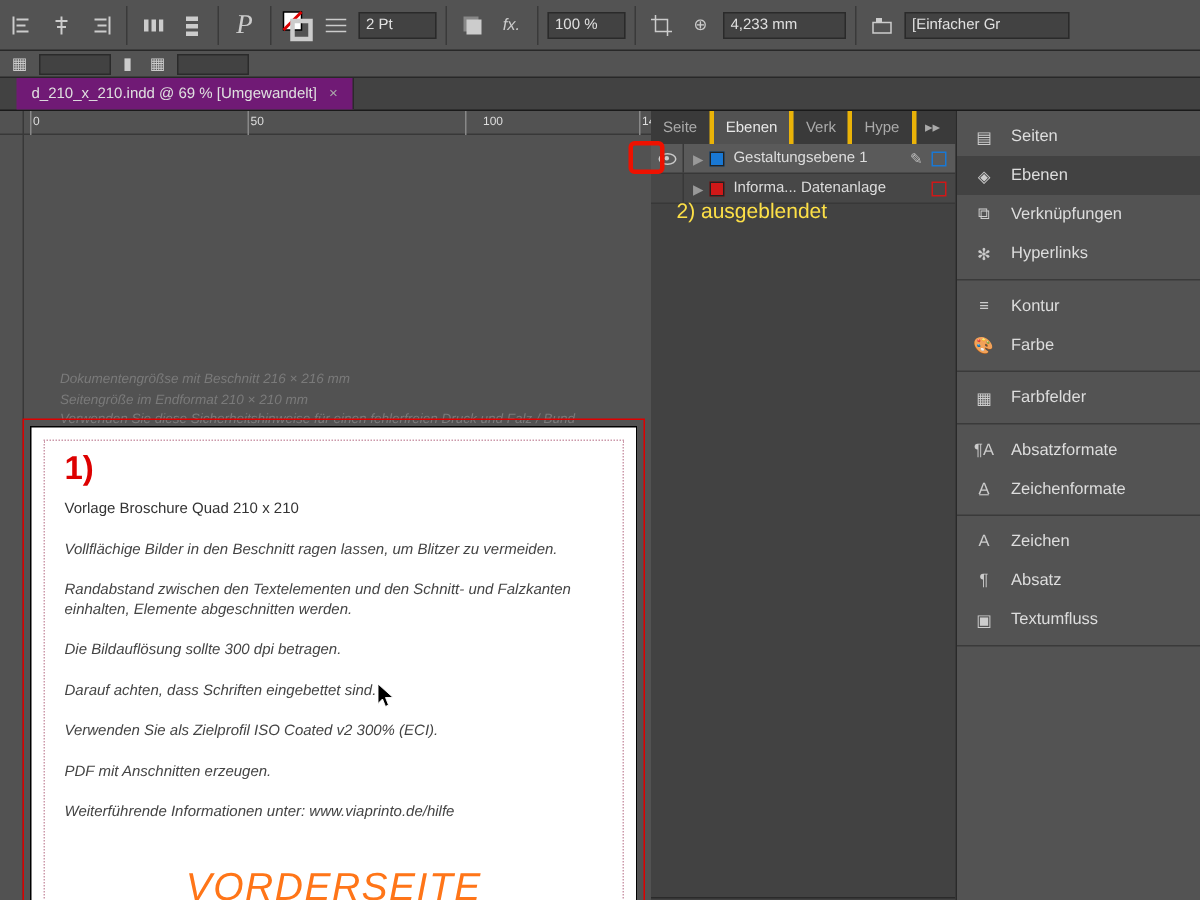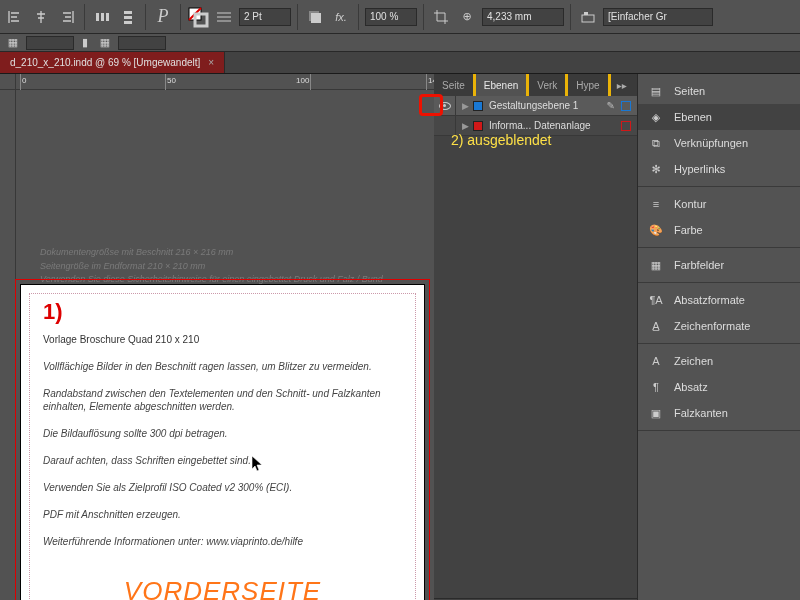--- a/index.html
+++ b/index.html
@@ -12,21 +12,21 @@
 .num-input { background: #424242; border: 1px solid #2a2a2a; color: #e0e0e0; height: 18px; width: 52px; font-size: 10px; padding: 0 4px; }
 .sel-input { background: #424242; border: 1px solid #2a2a2a; color: #e0e0e0; height: 18px; width: 110px; font-size: 10px; padding: 0 4px; }
 .p-icon { font-family: Georgia, serif; font-style: italic; font-size: 18px; }
 
 
 .toolbar-row2 { height: 18px; background: #535353; border-bottom: 1px solid #282828; display: flex; align-items: center; gap: 4px; padding: 0 4px; }
 .mini-field { background: #424242; border: 1px solid #2a2a2a; color: #e0e0e0; height: 14px; width: 48px; font-size: 9px; padding: 0 3px; }
 
 
 .doc-tabs { height: 22px; background: #424242; display: flex; align-items: stretch; border-bottom: 1px solid #1a1a1a; }
-.doc-tab { background: #7f1d1d; color: #e0e0e0; font-size: 10px; padding: 0 10px; display: flex; align-items: center; gap: 8px; border-right: 1px solid #2a2a2a; }
+.doc-tab { background: #701a75; color: #e0e0e0; font-size: 10px; padding: 0 10px; display: flex; align-items: center; gap: 8px; border-right: 1px solid #2a2a2a; margin-left: 11px; }
 .doc-tab .x { color: #aaa; font-size: 10px; cursor: pointer; }
 
 
 .main { display: flex; height: calc(600px - 34px - 22px); }
 .canvas-area { flex: 1 1 auto; background: #525252; position: relative; overflow: hidden; }
 .ruler-h { position: absolute; top: 0; left: 0; right: 0; height: 16px; background: #525252; border-bottom: 1px solid #383838; }
 .ruler-h .tick { position: absolute; top: 0; height: 16px; border-left: 1px solid #888; }
 .ruler-h .tlabel { position: absolute; top: 2px; font-size: 8px; color: #ddd; transform: translateX(2px); }
 .ruler-v { position: absolute; top: 16px; left: 0; bottom: 0; width: 16px; background: #525252; border-right: 1px solid #383838; }
 .rcorner { position: absolute; top:0; left:0; width:16px; height:16px; background:#525252; border-right:1px solid #383838; border-bottom:1px solid #383838; }
@@ -168,31 +168,31 @@
 
 <div class="main">
 
   <div class="canvas-area">
     <div class="ruler-h">
       <div class="tick" style="left:20px"></div>
         <div class="tlabel" style="left:20px">0</div>
       <div class="tick" style="left:165px"></div>
         <div class="tlabel" style="left:165px">50</div>
       <div class="tick" style="left:310px"></div>
-        <div class="tlabel" style="left:294px">100</div>
+        <div class="tlabel" style="left:320px">100</div>
       <div class="tick" style="left:426px"></div>
         <div class="tlabel" style="left:426px">140</div>
     </div>
     <div class="ruler-v"></div>
     <div class="rcorner"></div>
 
     <div class="meta-block">
       <div>Dokumentengrößse mit Beschnitt 216 × 216 mm</div>
       <div>Seitengröße im Endformat 210 × 210 mm</div>
-      <div>Verwenden Sie diese Sicherheitshinweise für einen eingebettet Druck und Falz / Bund</div>
+      <div>Verwenden Sie diese Sicherheitshinweise für einen fehlerfreien Druck und Falz / Bund</div>
     </div>
 
     <div class="doc-page">
       <div class="bleed"></div>
       <div class="inner1"></div>
       <div class="doc-content">
         <div class="num1">1)</div>
         <p style="font-style:normal;font-weight:400;color:#333">Vorlage Broschure  Quad 210 x 210</p>
         <p>Vollflächige Bilder in den Beschnitt ragen lassen, um Blitzer zu vermeiden.</p>
         <p>Randabstand zwischen den Textelementen und den Schnitt- und Falzkanten einhalten, Elemente abgeschnitten werden.</p>
@@ -296,20 +296,20 @@
         <div class="side-item">
           <span class="sicon">A</span>
           <span>Zeichen</span>
         </div>
         <div class="side-item">
           <span class="sicon">¶</span>
           <span>Absatz</span>
         </div>
         <div class="side-item">
           <span class="sicon">▣</span>
-          <span>Falzkanten</span>
+          <span>Textumfluss</span>
         </div>
       </div>
     </div>
 </div>
 
 <div class="annotation-box"></div>
 <div class="annotation-text">2) ausgeblendet</div>
 
 </body></html>

